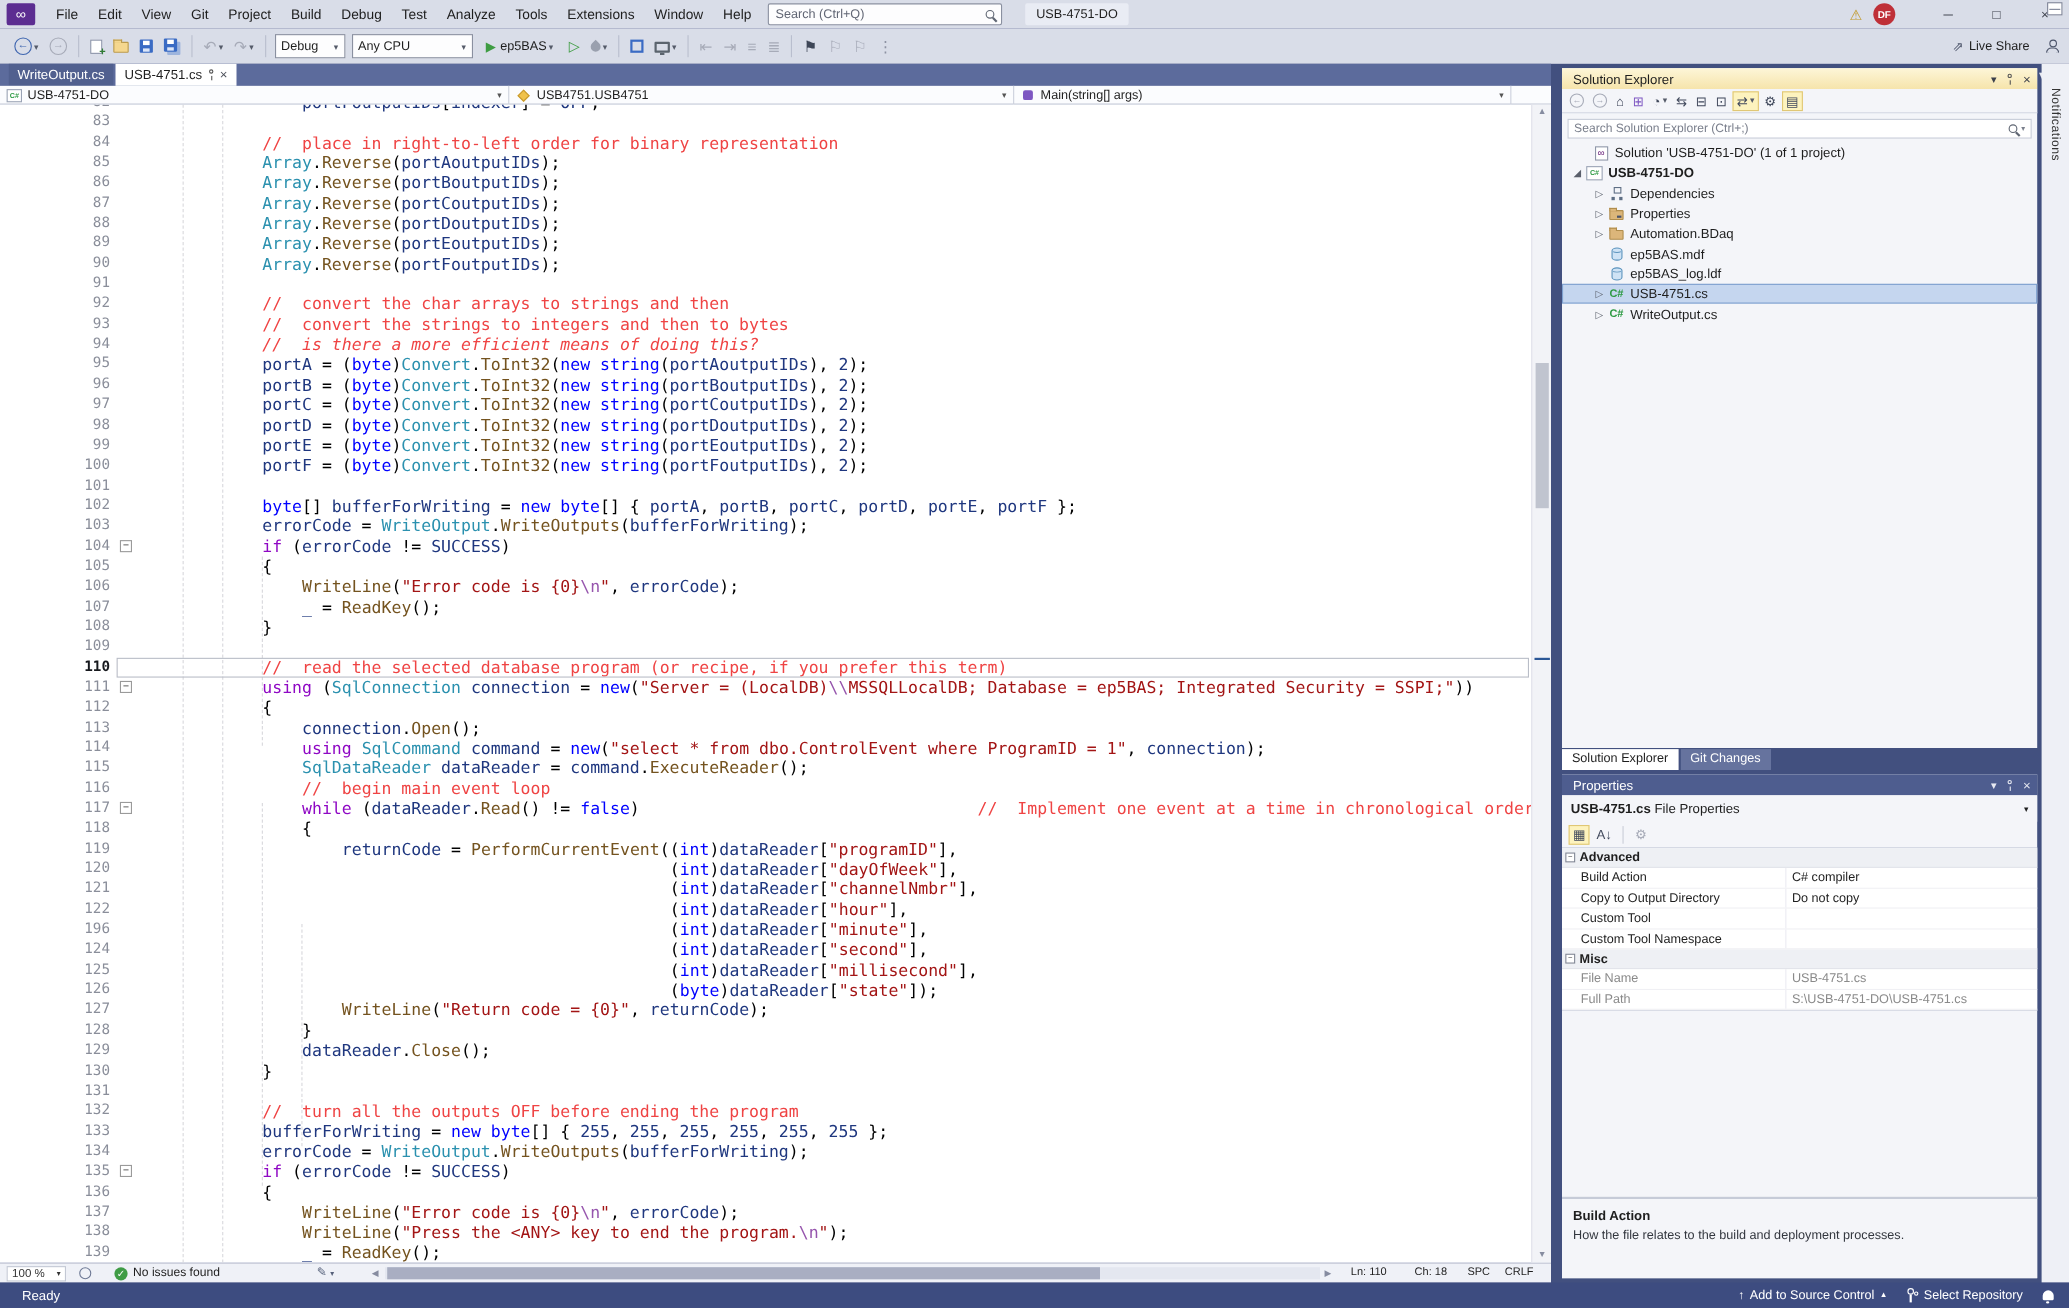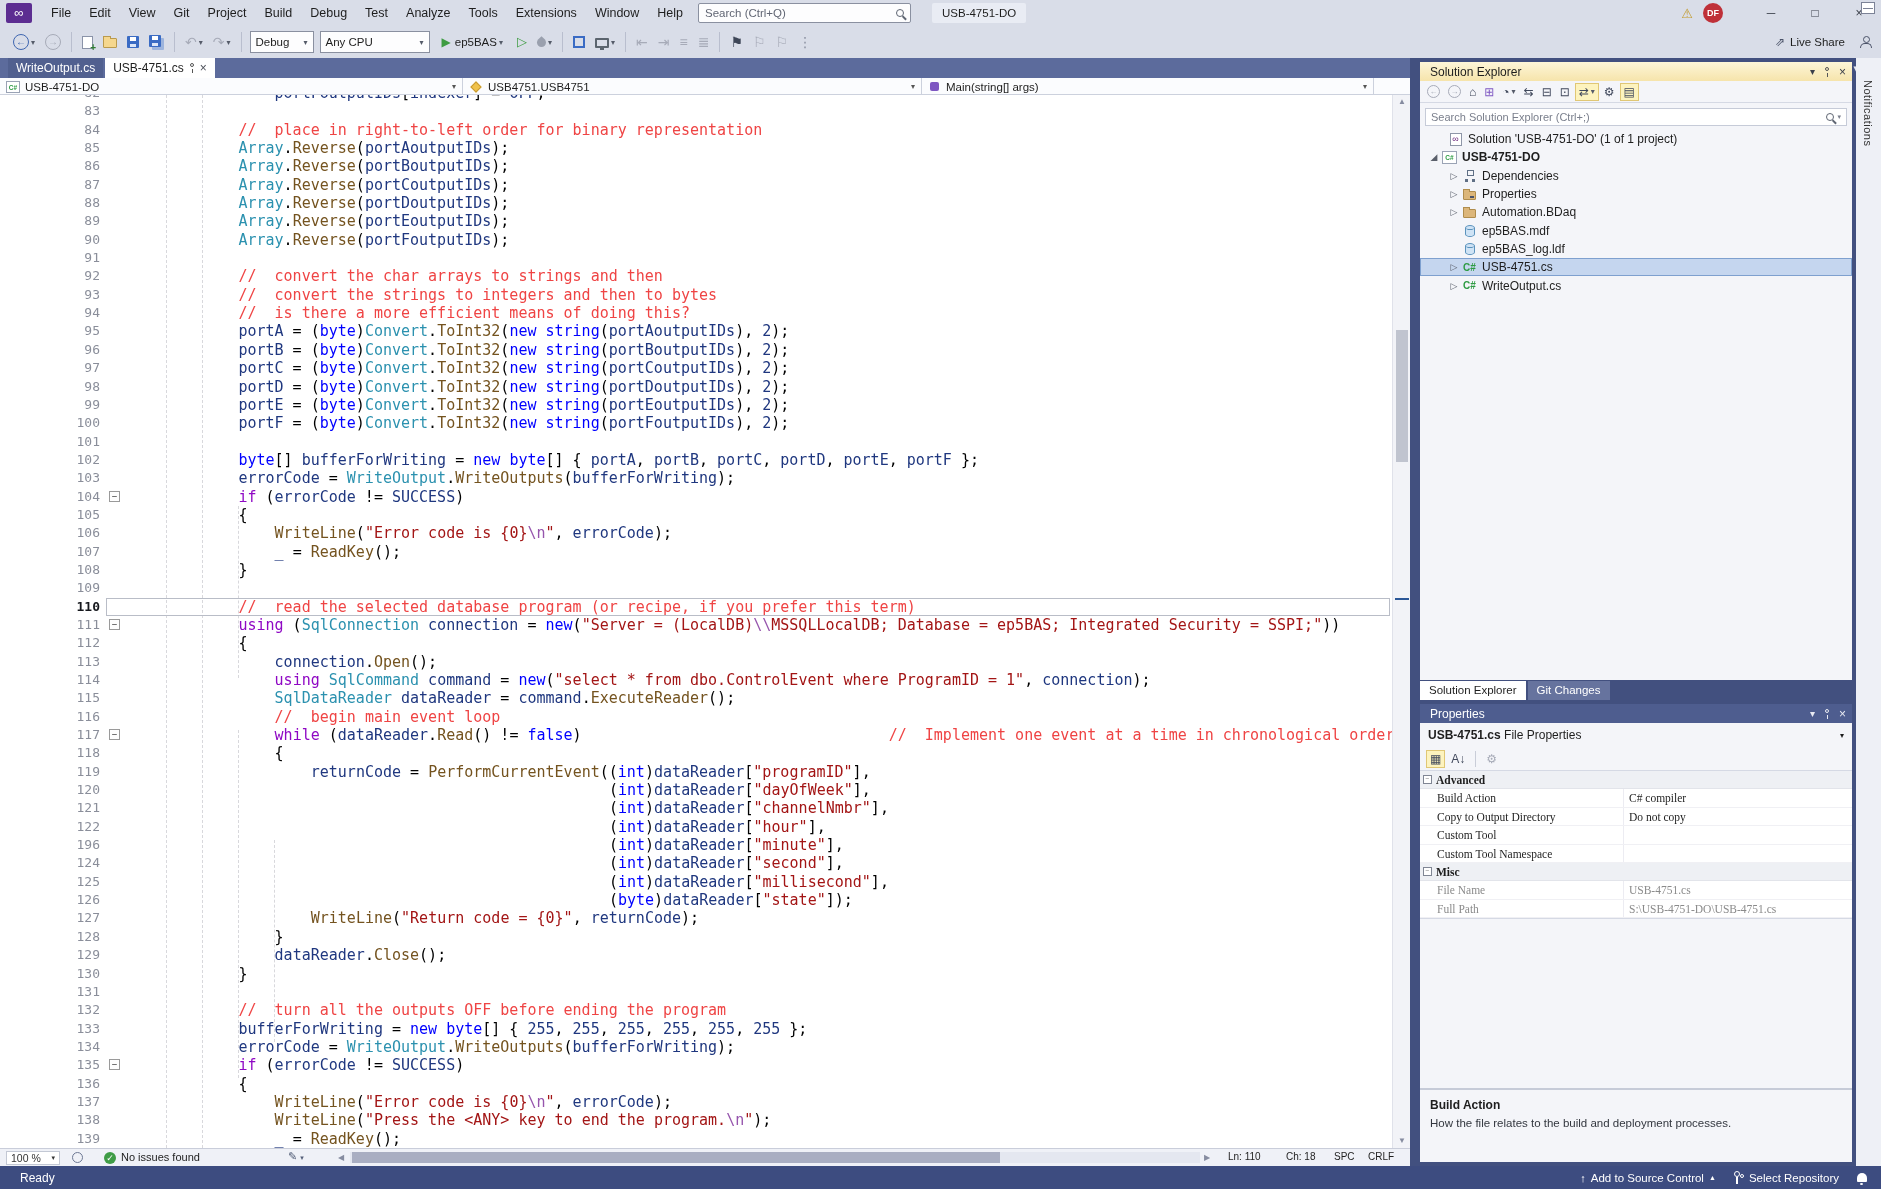--- a/index.html
+++ b/index.html
@@ -148,21 +148,21 @@
   .setab.active { background:#ffffff; color:#1e1e1e; }
 
   #props-panel { position:absolute; left:1420px; top:704px; width:432px; height:458px; background:#f4f5f9; }
   #props-header { position:absolute; left:0; top:0; width:432px; height:19px; background:#4e5d8f; color:#fff; display:flex; align-items:center; justify-content:space-between; padding:0 6px 0 10px; font-size:12px; }
   #props-header .hicons { display:flex; gap:10px; font-size:10px; color:#e8eaf2; align-items:center; }
   .pin.w { border-color:#e8eaf2; } .pin.w::after { background:#e8eaf2; }
   #props-obj { position:absolute; left:0; top:19px; width:432px; height:24px; background:#f4f5f9; display:flex; align-items:center; justify-content:space-between; padding:0 8px; font-size:12px; }
   #props-toolbar { position:absolute; left:0; top:43px; width:432px; height:24px; display:flex; align-items:center; padding-left:6px; gap:3px; border-bottom:1px solid #d5d9e4; }
   .pvsep { width:1px; height:16px; background:#c9cdd8; margin:0 4px; }
   #props-grid { position:absolute; left:0; top:67px; width:432px; background:#fff; border-bottom:1px solid #d5d9e4; }
-  .prow { height:18.4px; display:flex; font-size:11.5px; border-bottom:1px solid #f0f0f4;font-family:Liberation Serif, serif; }
+  .prow { height:18.4px; display:flex; font-size:11.5px; border-bottom:1px solid #f0f0f4; }
   .prow.cat { background:#eef0f4; font-weight:bold; align-items:center; border-bottom:1px solid #e2e4ea; }
   .prow.cat .cbox { width:9px; height:9px; border:1px solid #808694; background:#fff; font-size:7px; line-height:7px; text-align:center; color:#444; margin:0 4px 0 3px; font-weight:normal; }
   .pname { width:204px; padding-left:17px; line-height:18.4px; border-right:1px solid #ececf2; overflow:hidden; white-space:nowrap; }
   .pval { flex:1; padding-left:5px; line-height:18.4px; overflow:hidden; white-space:nowrap; }
   .prow.ro .pname, .prow.ro .pval { color:#8a8a8a; }
   #props-help { position:absolute; left:0; top:384px; width:432px; height:74px; background:#f4f5f9; border-top:2px solid #c6cbd8; padding:8px 10px; }
   #props-help .ht { font-weight:bold; font-size:12px; margin-bottom:5px; }
   #props-help .hd { font-size:11.5px; color:#33373f; }
 
   #notif-strip { position:absolute; left:1856px; top:58px; width:25px; height:1108px; background:#eef0f6; }
@@ -367,21 +367,21 @@
         <div class="cl"><span class="ln">84</span><span class="ct" style="padding-left: 108.444px;"><span class="c">//  place in right-to-left order for binary representation</span></span></div>
         <div class="cl"><span class="ln">85</span><span class="ct" style="padding-left: 108.444px;"><span class="y">Array</span><span class="p">.</span><span class="m">Reverse</span><span class="p">(</span><span class="v">portAoutputIDs</span><span class="p">);</span></span></div>
         <div class="cl"><span class="ln">86</span><span class="ct" style="padding-left: 108.444px;"><span class="y">Array</span><span class="p">.</span><span class="m">Reverse</span><span class="p">(</span><span class="v">portBoutputIDs</span><span class="p">);</span></span></div>
         <div class="cl"><span class="ln">87</span><span class="ct" style="padding-left: 108.444px;"><span class="y">Array</span><span class="p">.</span><span class="m">Reverse</span><span class="p">(</span><span class="v">portCoutputIDs</span><span class="p">);</span></span></div>
         <div class="cl"><span class="ln">88</span><span class="ct" style="padding-left: 108.444px;"><span class="y">Array</span><span class="p">.</span><span class="m">Reverse</span><span class="p">(</span><span class="v">portDoutputIDs</span><span class="p">);</span></span></div>
         <div class="cl"><span class="ln">89</span><span class="ct" style="padding-left: 108.444px;"><span class="y">Array</span><span class="p">.</span><span class="m">Reverse</span><span class="p">(</span><span class="v">portEoutputIDs</span><span class="p">);</span></span></div>
         <div class="cl"><span class="ln">90</span><span class="ct" style="padding-left: 108.444px;"><span class="y">Array</span><span class="p">.</span><span class="m">Reverse</span><span class="p">(</span><span class="v">portFoutputIDs</span><span class="p">);</span></span></div>
         <div class="cl"><span class="ln">91</span><span class="ct" style="padding-left: 0px;"></span></div>
         <div class="cl"><span class="ln">92</span><span class="ct" style="padding-left: 108.444px;"><span class="c">//  convert the char arrays to strings and then</span></span></div>
         <div class="cl"><span class="ln">93</span><span class="ct" style="padding-left: 108.444px;"><span class="c">//  convert the strings to integers and then to bytes</span></span></div>
-        <div class="cl"><span class="ln">94</span><span class="ct" style="padding-left: 108.444px;"><span class="c">//  is there a more efficient means of doing this?</span></span></div>
+        <div class="cl"><span class="ln">94</span><span class="ct" style="padding-left: 108.444px; font-style: italic;"><span class="c">//  is there a more efficient means of doing this?</span></span></div>
         <div class="cl"><span class="ln">95</span><span class="ct" style="padding-left: 108.444px;"><span class="v">portA</span><span class="p"> = (</span><span class="k">byte</span><span class="p">)</span><span class="y">Convert</span><span class="p">.</span><span class="m">ToInt32</span><span class="p">(</span><span class="k">new</span><span class="p"> </span><span class="k">string</span><span class="p">(</span><span class="v">portAoutputIDs</span><span class="p">), </span><span class="d">2</span><span class="p">);</span></span></div>
         <div class="cl"><span class="ln">96</span><span class="ct" style="padding-left: 108.444px;"><span class="v">portB</span><span class="p"> = (</span><span class="k">byte</span><span class="p">)</span><span class="y">Convert</span><span class="p">.</span><span class="m">ToInt32</span><span class="p">(</span><span class="k">new</span><span class="p"> </span><span class="k">string</span><span class="p">(</span><span class="v">portBoutputIDs</span><span class="p">), </span><span class="d">2</span><span class="p">);</span></span></div>
         <div class="cl"><span class="ln">97</span><span class="ct" style="padding-left: 108.444px;"><span class="v">portC</span><span class="p"> = (</span><span class="k">byte</span><span class="p">)</span><span class="y">Convert</span><span class="p">.</span><span class="m">ToInt32</span><span class="p">(</span><span class="k">new</span><span class="p"> </span><span class="k">string</span><span class="p">(</span><span class="v">portCoutputIDs</span><span class="p">), </span><span class="d">2</span><span class="p">);</span></span></div>
         <div class="cl"><span class="ln">98</span><span class="ct" style="padding-left: 108.444px;"><span class="v">portD</span><span class="p"> = (</span><span class="k">byte</span><span class="p">)</span><span class="y">Convert</span><span class="p">.</span><span class="m">ToInt32</span><span class="p">(</span><span class="k">new</span><span class="p"> </span><span class="k">string</span><span class="p">(</span><span class="v">portDoutputIDs</span><span class="p">), </span><span class="d">2</span><span class="p">);</span></span></div>
         <div class="cl"><span class="ln">99</span><span class="ct" style="padding-left: 108.444px;"><span class="v">portE</span><span class="p"> = (</span><span class="k">byte</span><span class="p">)</span><span class="y">Convert</span><span class="p">.</span><span class="m">ToInt32</span><span class="p">(</span><span class="k">new</span><span class="p"> </span><span class="k">string</span><span class="p">(</span><span class="v">portEoutputIDs</span><span class="p">), </span><span class="d">2</span><span class="p">);</span></span></div>
         <div class="cl"><span class="ln">100</span><span class="ct" style="padding-left: 108.444px;"><span class="v">portF</span><span class="p"> = (</span><span class="k">byte</span><span class="p">)</span><span class="y">Convert</span><span class="p">.</span><span class="m">ToInt32</span><span class="p">(</span><span class="k">new</span><span class="p"> </span><span class="k">string</span><span class="p">(</span><span class="v">portFoutputIDs</span><span class="p">), </span><span class="d">2</span><span class="p">);</span></span></div>
         <div class="cl"><span class="ln">101</span><span class="ct" style="padding-left: 0px;"></span></div>
         <div class="cl"><span class="ln">102</span><span class="ct" style="padding-left: 108.444px;"><span class="k">byte</span><span class="p">[] </span><span class="v">bufferForWriting</span><span class="p"> = </span><span class="k">new</span><span class="p"> </span><span class="k">byte</span><span class="p">[] { </span><span class="v">portA</span><span class="p">, </span><span class="v">portB</span><span class="p">, </span><span class="v">portC</span><span class="p">, </span><span class="v">portD</span><span class="p">, </span><span class="v">portE</span><span class="p">, </span><span class="v">portF</span><span class="p"> };</span></span></div>
         <div class="cl"><span class="ln">103</span><span class="ct" style="padding-left: 108.444px;"><span class="v">errorCode</span><span class="p"> = </span><span class="y">WriteOutput</span><span class="p">.</span><span class="m">WriteOutputs</span><span class="p">(</span><span class="v">bufferForWriting</span><span class="p">);</span></span></div>
         <div class="cl"><span class="ln">104</span><span class="fold">−</span><span class="ct" style="padding-left: 108.444px;"><span class="t">if</span><span class="p"> (</span><span class="v">errorCode</span><span class="p"> != </span><span class="v">SUCCESS</span><span class="p">)</span></span></div>

